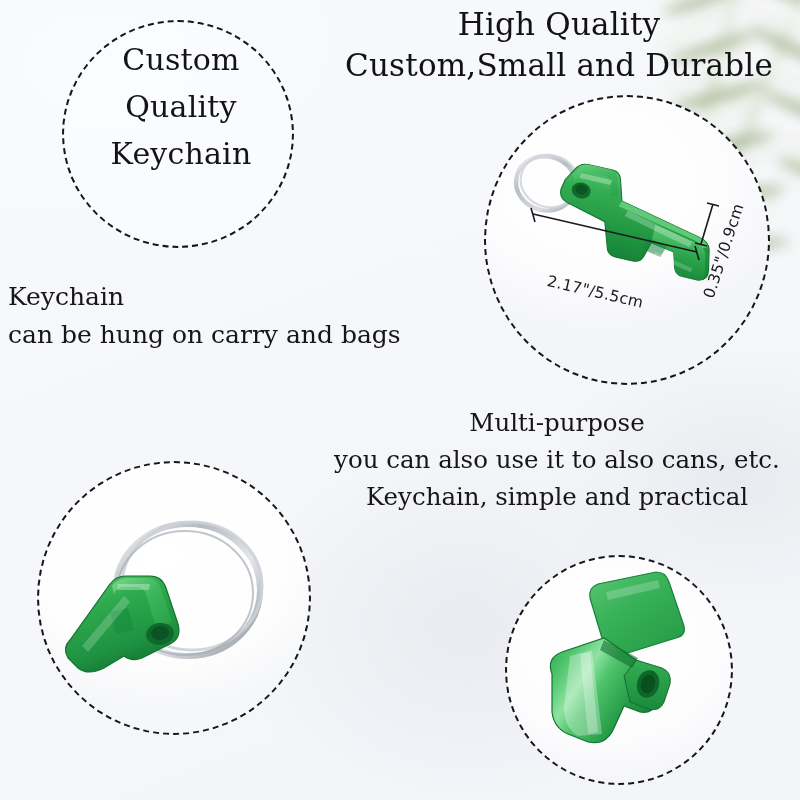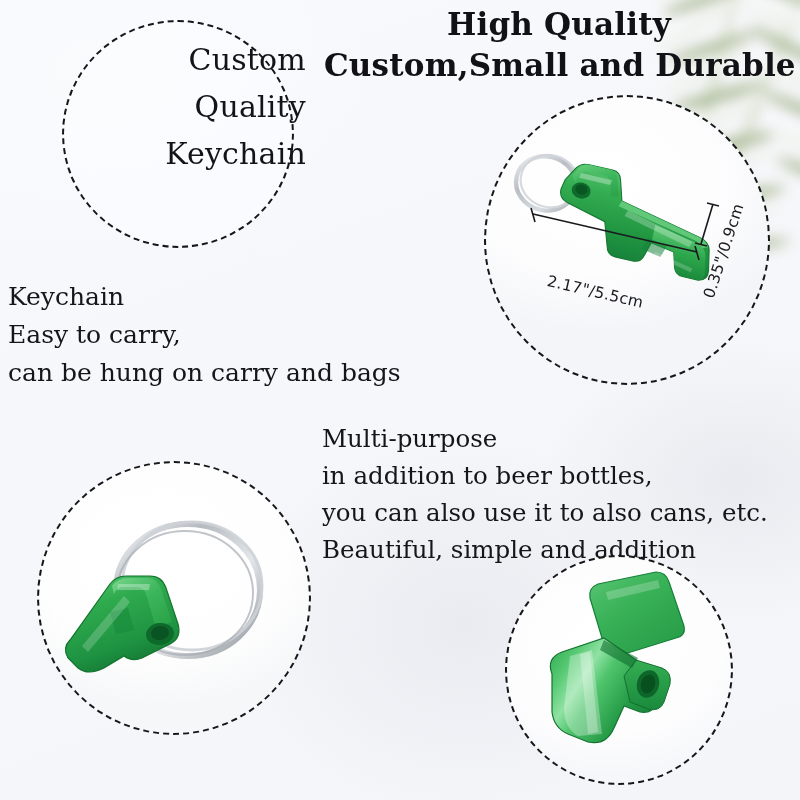--- a/index.html
+++ b/index.html
@@ -78,65 +78,65 @@
     top: 20px;
     width: 232px;
     height: 228px;
     background: rgba(252,253,255,0.55);
   }
   #title-text {
     position: absolute;
     left: 56px;
     top: 36px;
     width: 250px;
-    text-align: right;
+    text-align: center;
     font-size: 30px;
     line-height: 47px;
     color: #141418;
     letter-spacing: .2px;
   }
   #title-text div { white-space: nowrap; }
 
   
   #headline {
     position: absolute;
     right: 6px;
     top: 4px;
     width: 470px;
     text-align: center;
     font-size: 31px;
     line-height: 41px;
     color: #121216;
     letter-spacing: .2px;
   }
-  #headline div { white-space: nowrap; font-weight: bold; }
+  #headline div { white-space: nowrap; }
 
   
   #left-copy {
     position: absolute;
     left: 8px;
     top: 278px;
     width: 470px;
     font-size: 25px;
     line-height: 38px;
     color: #16161a;
     text-align: left;
   }
   #left-copy div { white-space: nowrap; }
 
   
   #right-copy {
     position: absolute;
     right: 8px;
-    top: 420px;
+    top: 404px;
     width: 470px;
     font-size: 24.5px;
     line-height: 37px;
     color: #16161a;
-    text-align: left;
+    text-align: center;
   }
   #right-copy div { white-space: nowrap; }
 
   
   #top-photo {
     left: 485px;
     top: 96px;
     width: 284px;
     height: 288px;
   }
@@ -331,29 +331,27 @@
       </g>
     </svg>
   </div>
   <div class="dashed-circle" id="top-circle-dash"></div>
 
   <div class="dim-label" style="left:546px; top:283px; transform:rotate(13deg);">2.17"/5.5cm</div>
   <div class="dim-label" style="left:700px; top:295px; transform:rotate(-72deg); transform-origin:left top;">0.35"/0.9cm</div>
 
   <div id="left-copy">
     <div>Keychain</div>
-    <div>Easy to carry,</div>
     <div>can be hung on carry and bags</div>
   </div>
 
   <div id="right-copy">
     <div>Multi-purpose</div>
-    <div>in addition to beer bottles,</div>
     <div>you can also use it to also cans, etc.</div>
-    <div>Beautiful, simple and addition</div>
+    <div>Keychain, simple and practical</div>
   </div>
 
   <div class="photo-circle" id="bl-photo">
     <div class="inner-bg"></div>
     <svg style="position:absolute;inset:0;" viewBox="0 0 272 272">
       <defs>
         <linearGradient id="gRing2" x1="0" y1="0" x2="1" y2="1">
           <stop offset="0%" stop-color="#fafbfc"></stop>
           <stop offset="30%" stop-color="#b5bac0"></stop>
           <stop offset="60%" stop-color="#e3e6e9"></stop>

